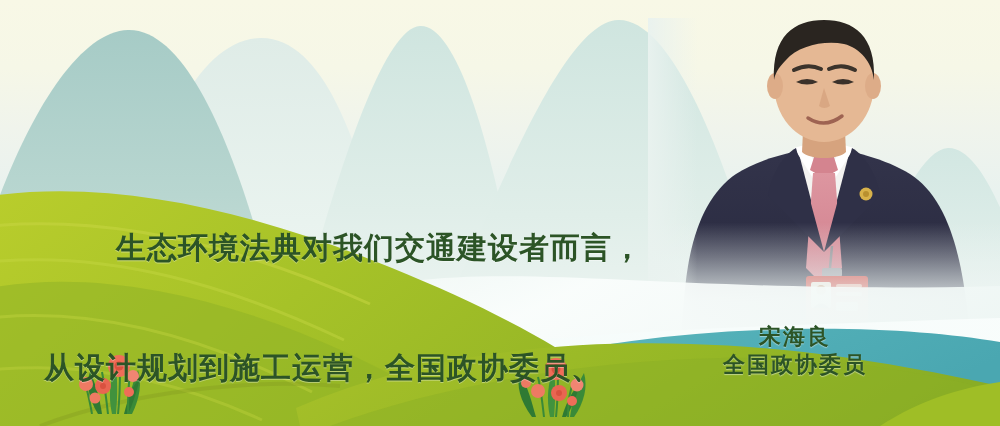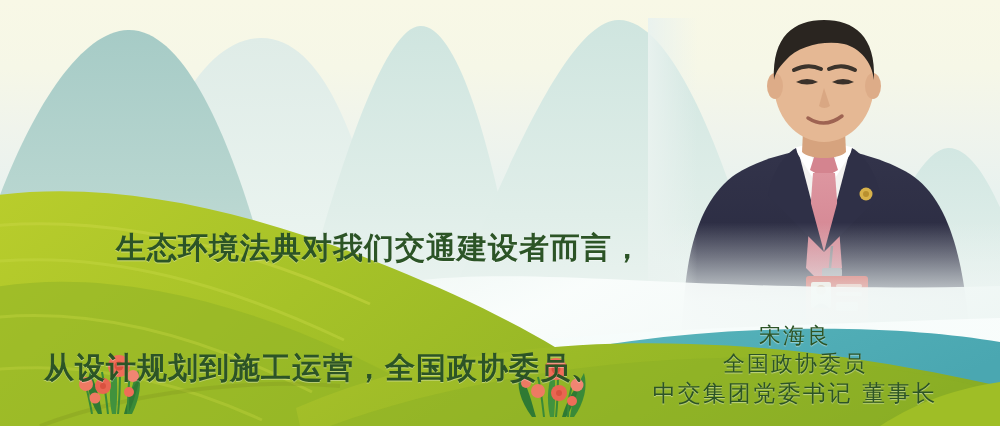--- a/index.html
+++ b/index.html
@@ -58,21 +58,21 @@
   .quote .l2{display:block;}
 
   
   .attrib{
     position:absolute;
     left:600px;top:322px;
     width:390px;
     text-align:center;
     color:#2c5426;
     font-family:"DejaVu Serif","Liberation Serif",serif;
-    font-weight:400;
+    font-weight:700;
     letter-spacing:2px;
     text-shadow:0 1px 1px rgba(255,255,255,.45);
   }
   .attrib .a-name{display:block;font-size:22px;line-height:28px;}
   .attrib .a-role{display:block;font-size:22px;line-height:28px;}
   .attrib .a-title{display:block;font-size:23px;line-height:30px;}
 </style>
 </head>
 <body>
 
@@ -323,16 +323,15 @@
 
   <div class="quote">
     <span class="l1">生态环境法典对我们交通建设者而言，</span>
     <span class="l2">从设计规划到施工运营，全国政协委员、</span>
     
   </div>
 
   <div class="attrib">
     <span class="a-name">宋海良</span>
     <span class="a-role">全国政协委员</span>
-    <span class="a-title">中交集团党委书记 董事长</span>
   </div>
 
 </div>
 
 </body></html>

